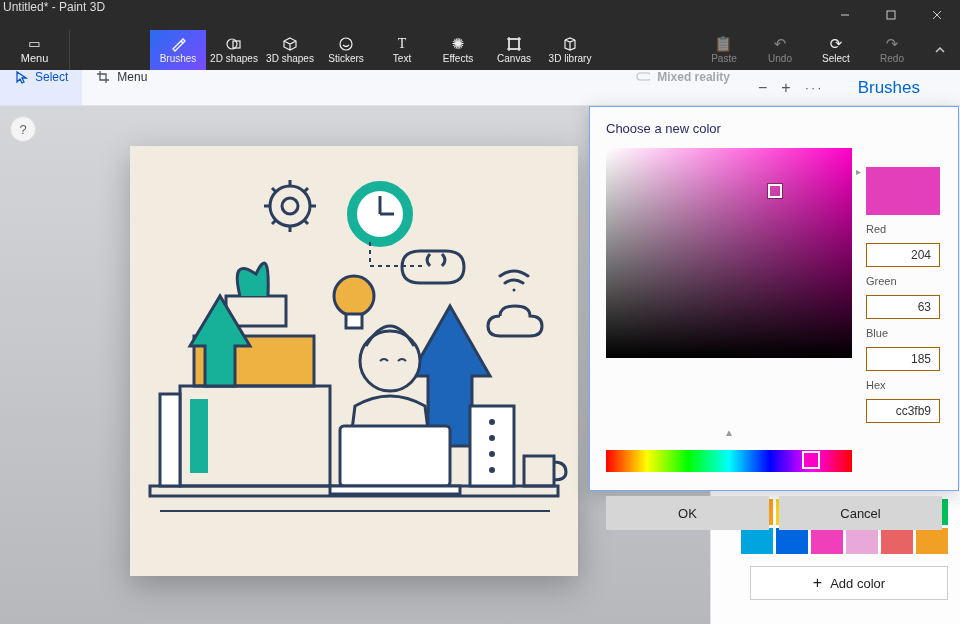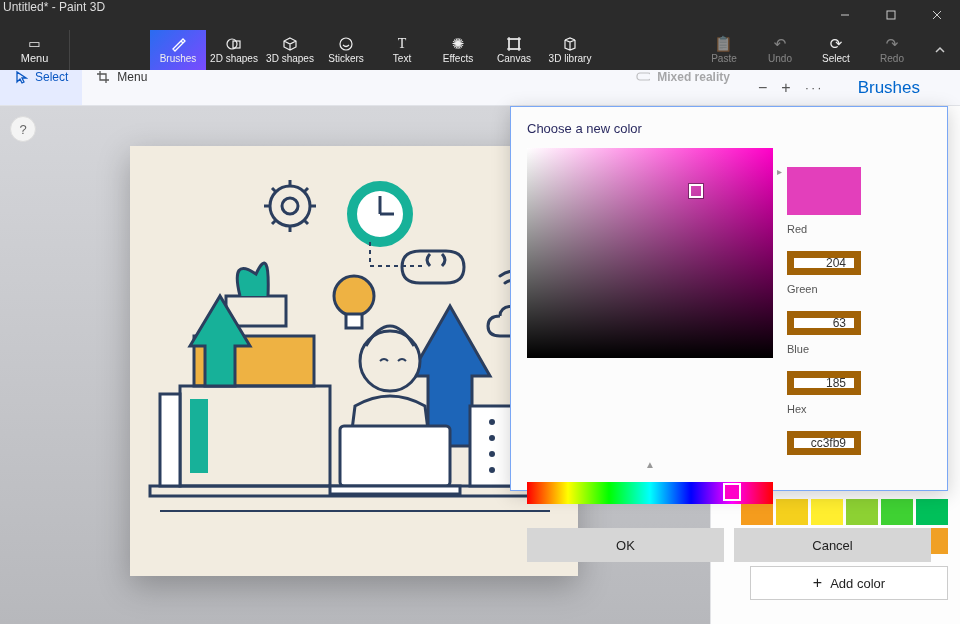--- a/index.html
+++ b/index.html
@@ -39,29 +39,29 @@
 .canvas { position:absolute; left:130px; top:40px; width:448px; height:430px; background:#f2ece0; box-shadow:0 10px 30px rgba(0,0,0,0.25); }
 .illustration { width:100%; height:100%; }
 
 
 .panel { position:absolute; right:0; top:106px; width:250px; bottom:0; background:#fdfdfd; border-left:1px solid #e2e3e6; }
 .swatches { position:absolute; right:12px; bottom:70px; display:grid; grid-template-columns: repeat(6, 32px); grid-auto-rows:26px; gap:3px; }
 .swatch { width:32px; height:26px; }
 .add-color { position:absolute; right:12px; left:auto; bottom:24px; width:198px; height:34px; border:1px solid #ccc; background:#fff; display:flex; align-items:center; justify-content:center; gap:8px; font-size:13px; color:#222; }
 
 
-.color-dialog { position:absolute; top:106px; right:12px; width:438px; height:385px; background:#fcfcfc; border:1px solid #7aa7f5; box-shadow:0 4px 18px rgba(0,0,0,0.18); padding:14px 16px; }
+.color-dialog { position:absolute; top:106px; right:1px; width:370px; height:385px; background:#fcfcfc; border:1px solid #7aa7f5; box-shadow:0 4px 18px rgba(0,0,0,0.18); padding:14px 16px; }
 .color-dialog h4 { font-weight:400; font-size:13px; color:#2a2a60; margin-bottom:12px; }
 .picker-row { display:flex; gap:14px; }
 .sv-box { width:246px; height:210px; position:relative; background: linear-gradient(to top, #000, rgba(0,0,0,0)), linear-gradient(to right, #fff, #ff00c8); }
 .sv-cursor { position:absolute; width:14px; height:14px; border:2px solid #fff; box-shadow:0 0 0 1px rgba(0,0,0,0.4); }
 .preview-col { display:flex; flex-direction:column; gap:8px; flex:1; }
 .preview-swatch { width:74px; height:48px; background:#e33fbb; }
 .lbl { font-size:11px; color:#555; }
-.numfield { width:74px; height:24px; border:7px solid #a16207; background:#fff; text-align:right; padding:0 8px; font-size:12px; color:#333;margin-top:8px; }
+.numfield { width:74px; height:24px; border:1px solid #a16207; background:#fff; text-align:right; padding:0 8px; font-size:12px; color:#333; }
 .hue-row { margin-top:12px; display:flex; align-items:center; gap:10px; }
 .hue-pointer { width:8px; color:#999; font-size:10px; text-align:center; }
 .hue-bar { width:246px; height:22px; background: linear-gradient(to right, #ff0000, #ffff00, #00ff00, #00ffff, #0000ff, #ff00ff, #ff0000); position:relative; }
 .hue-cursor { position:absolute; top:1px; width:18px; height:18px; border:2px solid #fff; background:#ff00c8; }
 .dialog-btns { display:flex; gap:10px; margin-top:24px; }
 .dialog-btns button { flex:1; height:34px; background:#d6d6d6; border:none; font-size:13px; color:#222; }
 .small-arrow { font-size:10px; color:#999; }
 </style>
 </head>
 <body>

